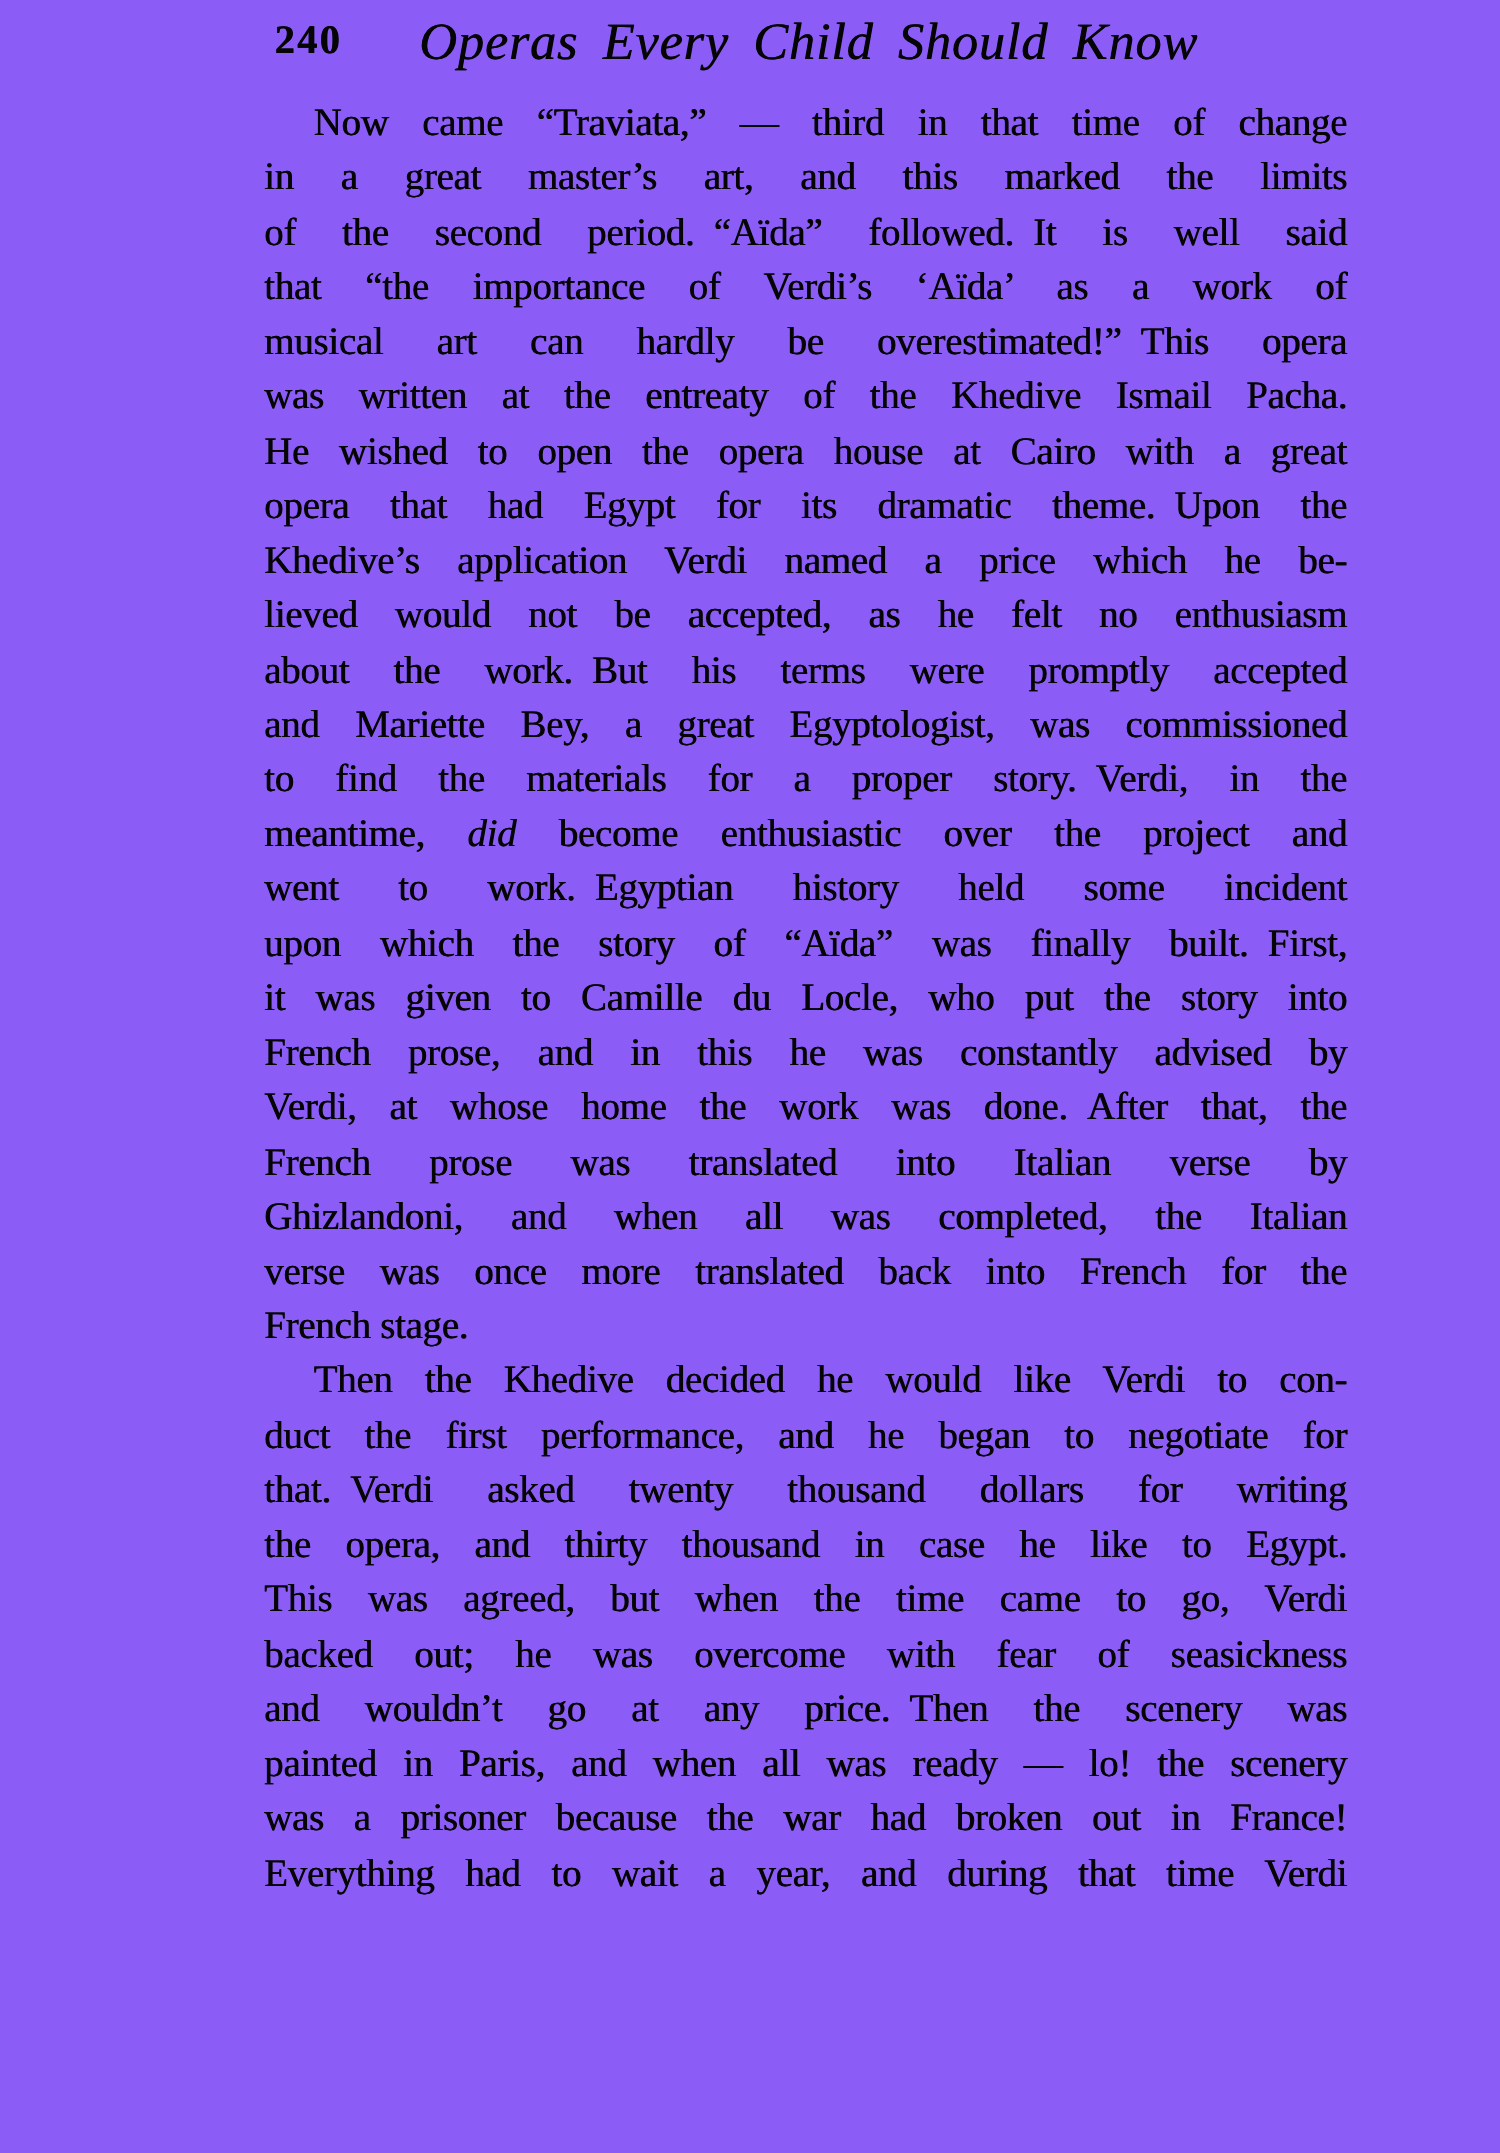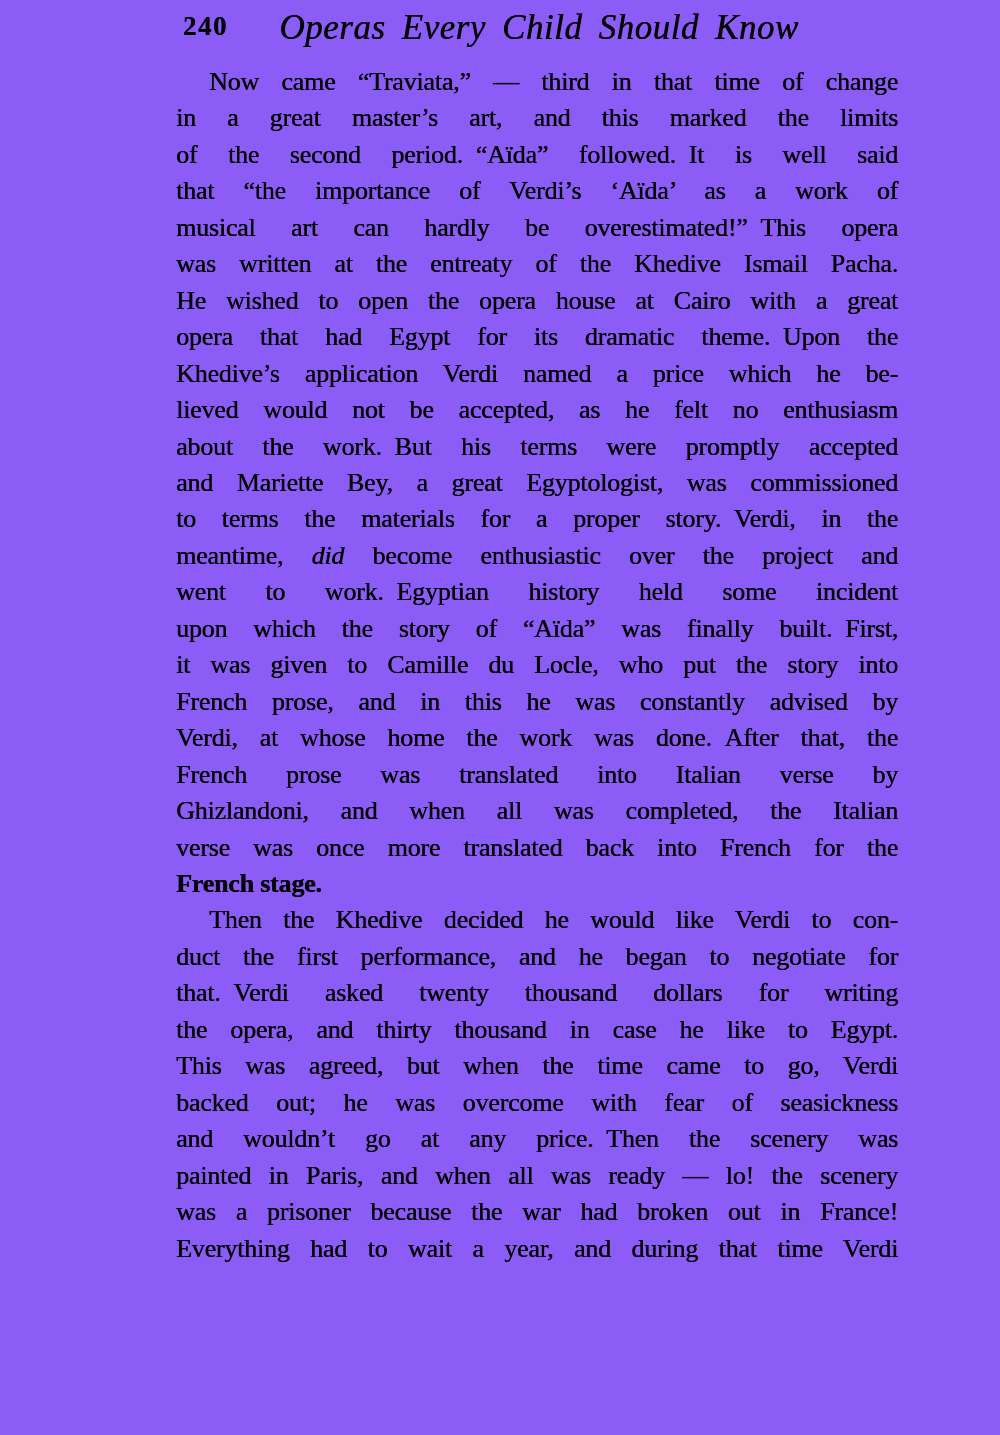--- a/index.html
+++ b/index.html
@@ -47,21 +47,20 @@
     letter-spacing: -0.2px;
     text-shadow: 0.4px 0 0 #050505;
   }
   .line {
     text-align: justify;
     text-align-last: justify;
   }
   .line.para-end {
     text-align: left;
     text-align-last: left;
-    font-weight: bold;
   }
   .line.indent {
     text-indent: 33px;
   }
   .em {
     font-style: italic;
   }
 </style>
 </head>
 <body>
@@ -81,21 +80,21 @@
       <div class="line">of the second period. “Aïda” followed. It is well said</div>
       <div class="line">that “the importance of Verdi’s ‘Aïda’ as a work of</div>
       <div class="line">musical art can hardly be overestimated!” This opera</div>
       <div class="line">was written at the entreaty of the Khedive Ismail Pacha.</div>
       <div class="line">He wished to open the opera house at Cairo with a great</div>
       <div class="line">opera that had Egypt for its dramatic theme. Upon the</div>
       <div class="line">Khedive’s application Verdi named a price which he be-</div>
       <div class="line">lieved would not be accepted, as he felt no enthusiasm</div>
       <div class="line">about the work. But his terms were promptly accepted</div>
       <div class="line">and Mariette Bey, a great Egyptologist, was commissioned</div>
-      <div class="line">to terms the materials for a proper story. Verdi, in the</div>
+      <div class="line">to find the materials for a proper story. Verdi, in the</div>
       <div class="line"><span>meantime, </span><span class="em">did</span><span> become enthusiastic over the project and</span></div>
       <div class="line">went to work. Egyptian history held some incident</div>
       <div class="line">upon which the story of “Aïda” was finally built. First,</div>
       <div class="line">it was given to Camille du Locle, who put the story into</div>
       <div class="line">French prose, and in this he was constantly advised by</div>
       <div class="line">Verdi, at whose home the work was done. After that, the</div>
       <div class="line">French prose was translated into Italian verse by</div>
       <div class="line">Ghizlandoni, and when all was completed, the Italian</div>
       <div class="line">verse was once more translated back into French for the</div>
       <div class="line para-end">French stage.</div>

